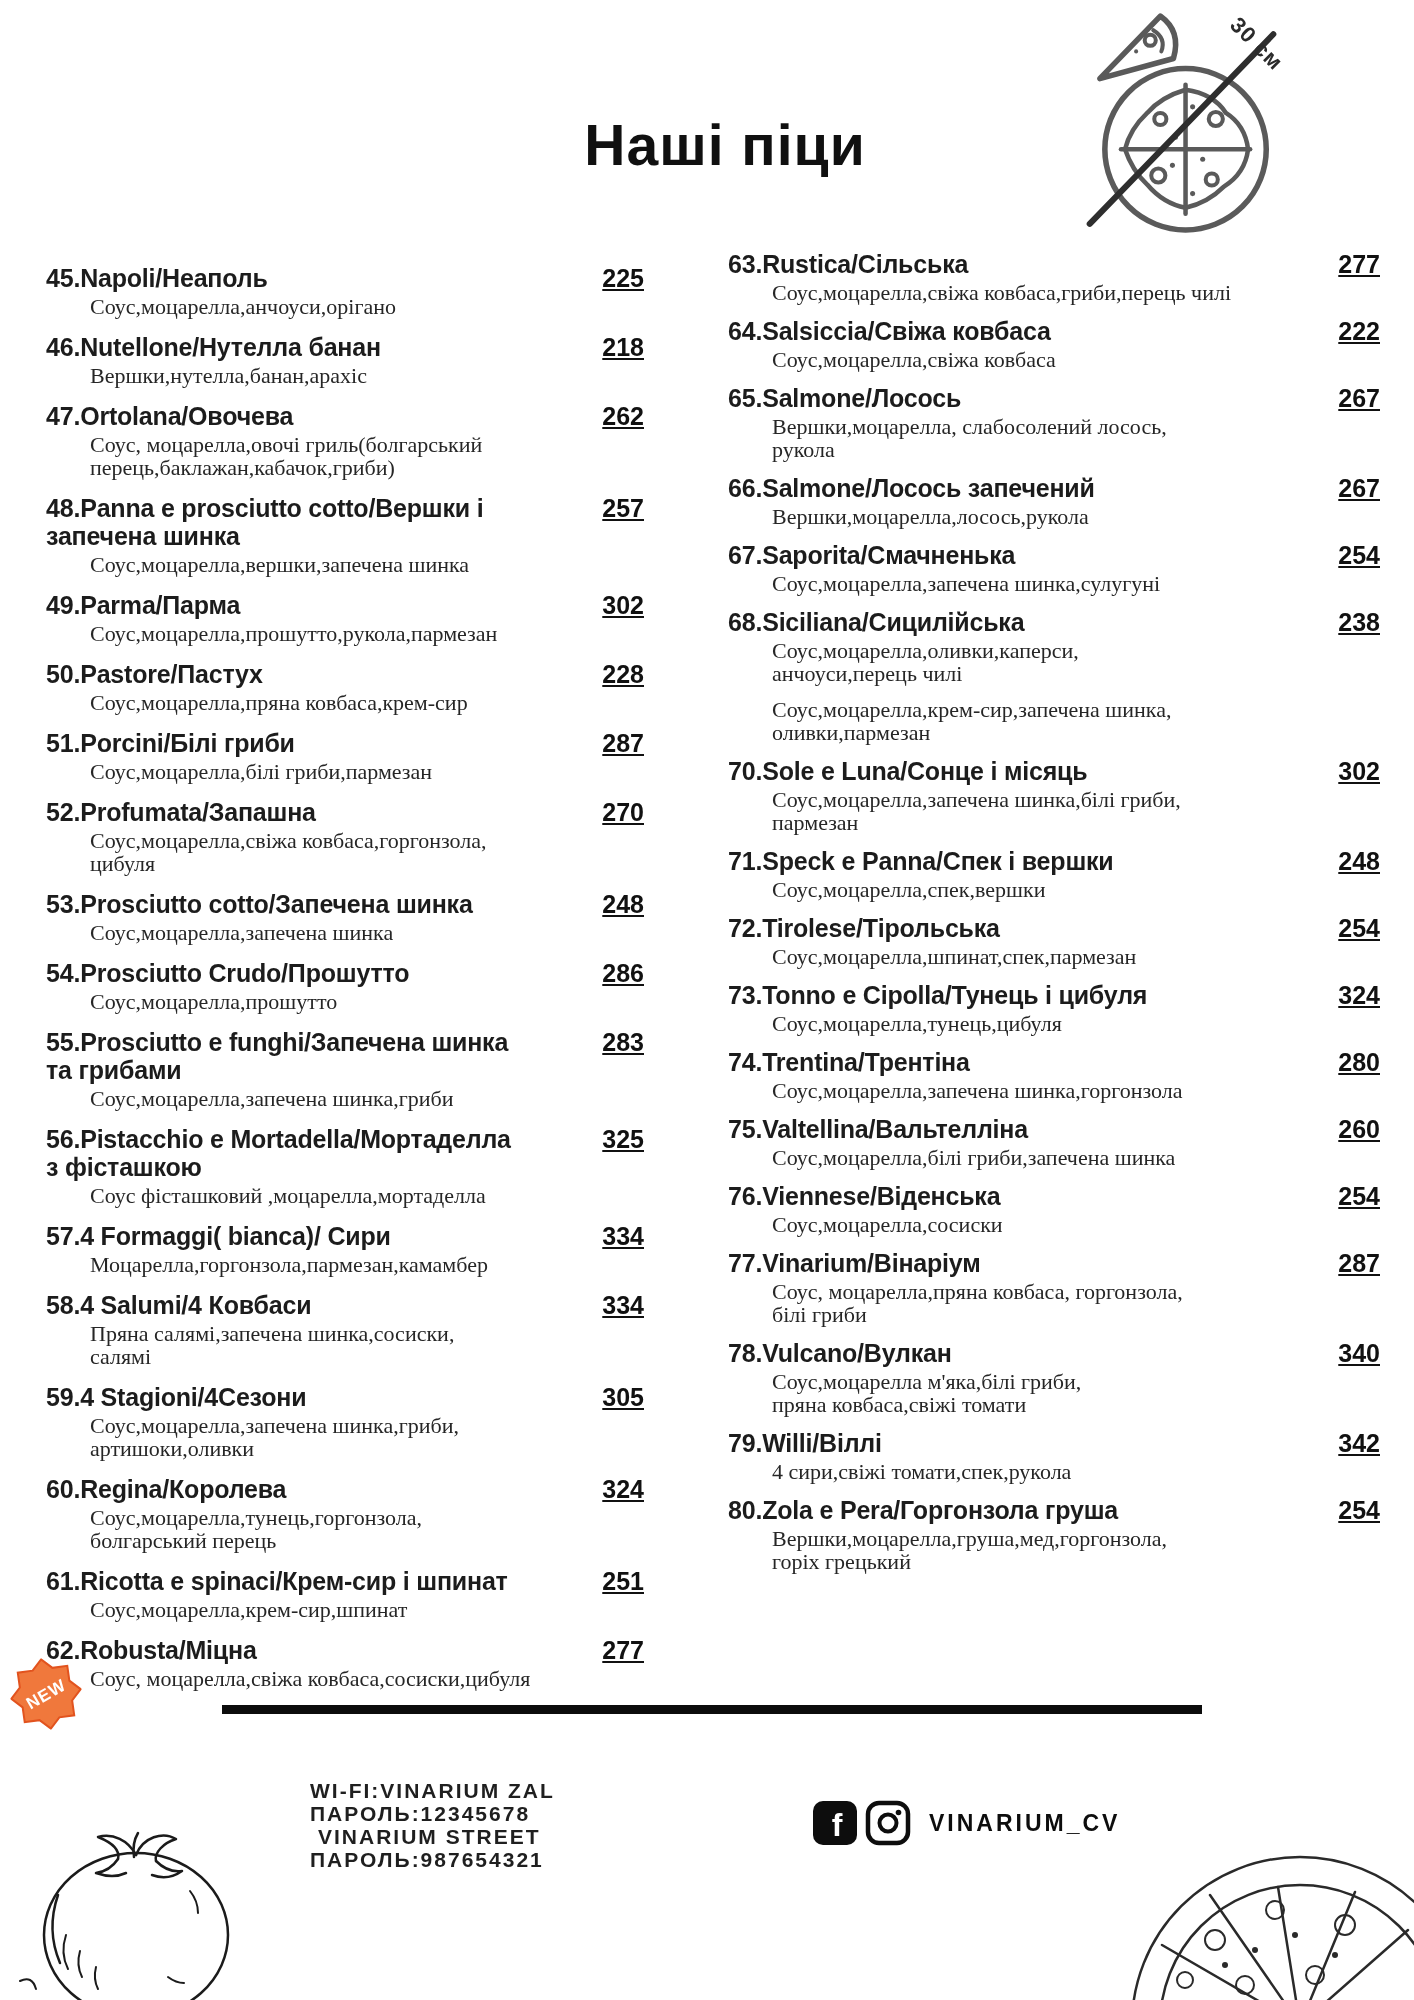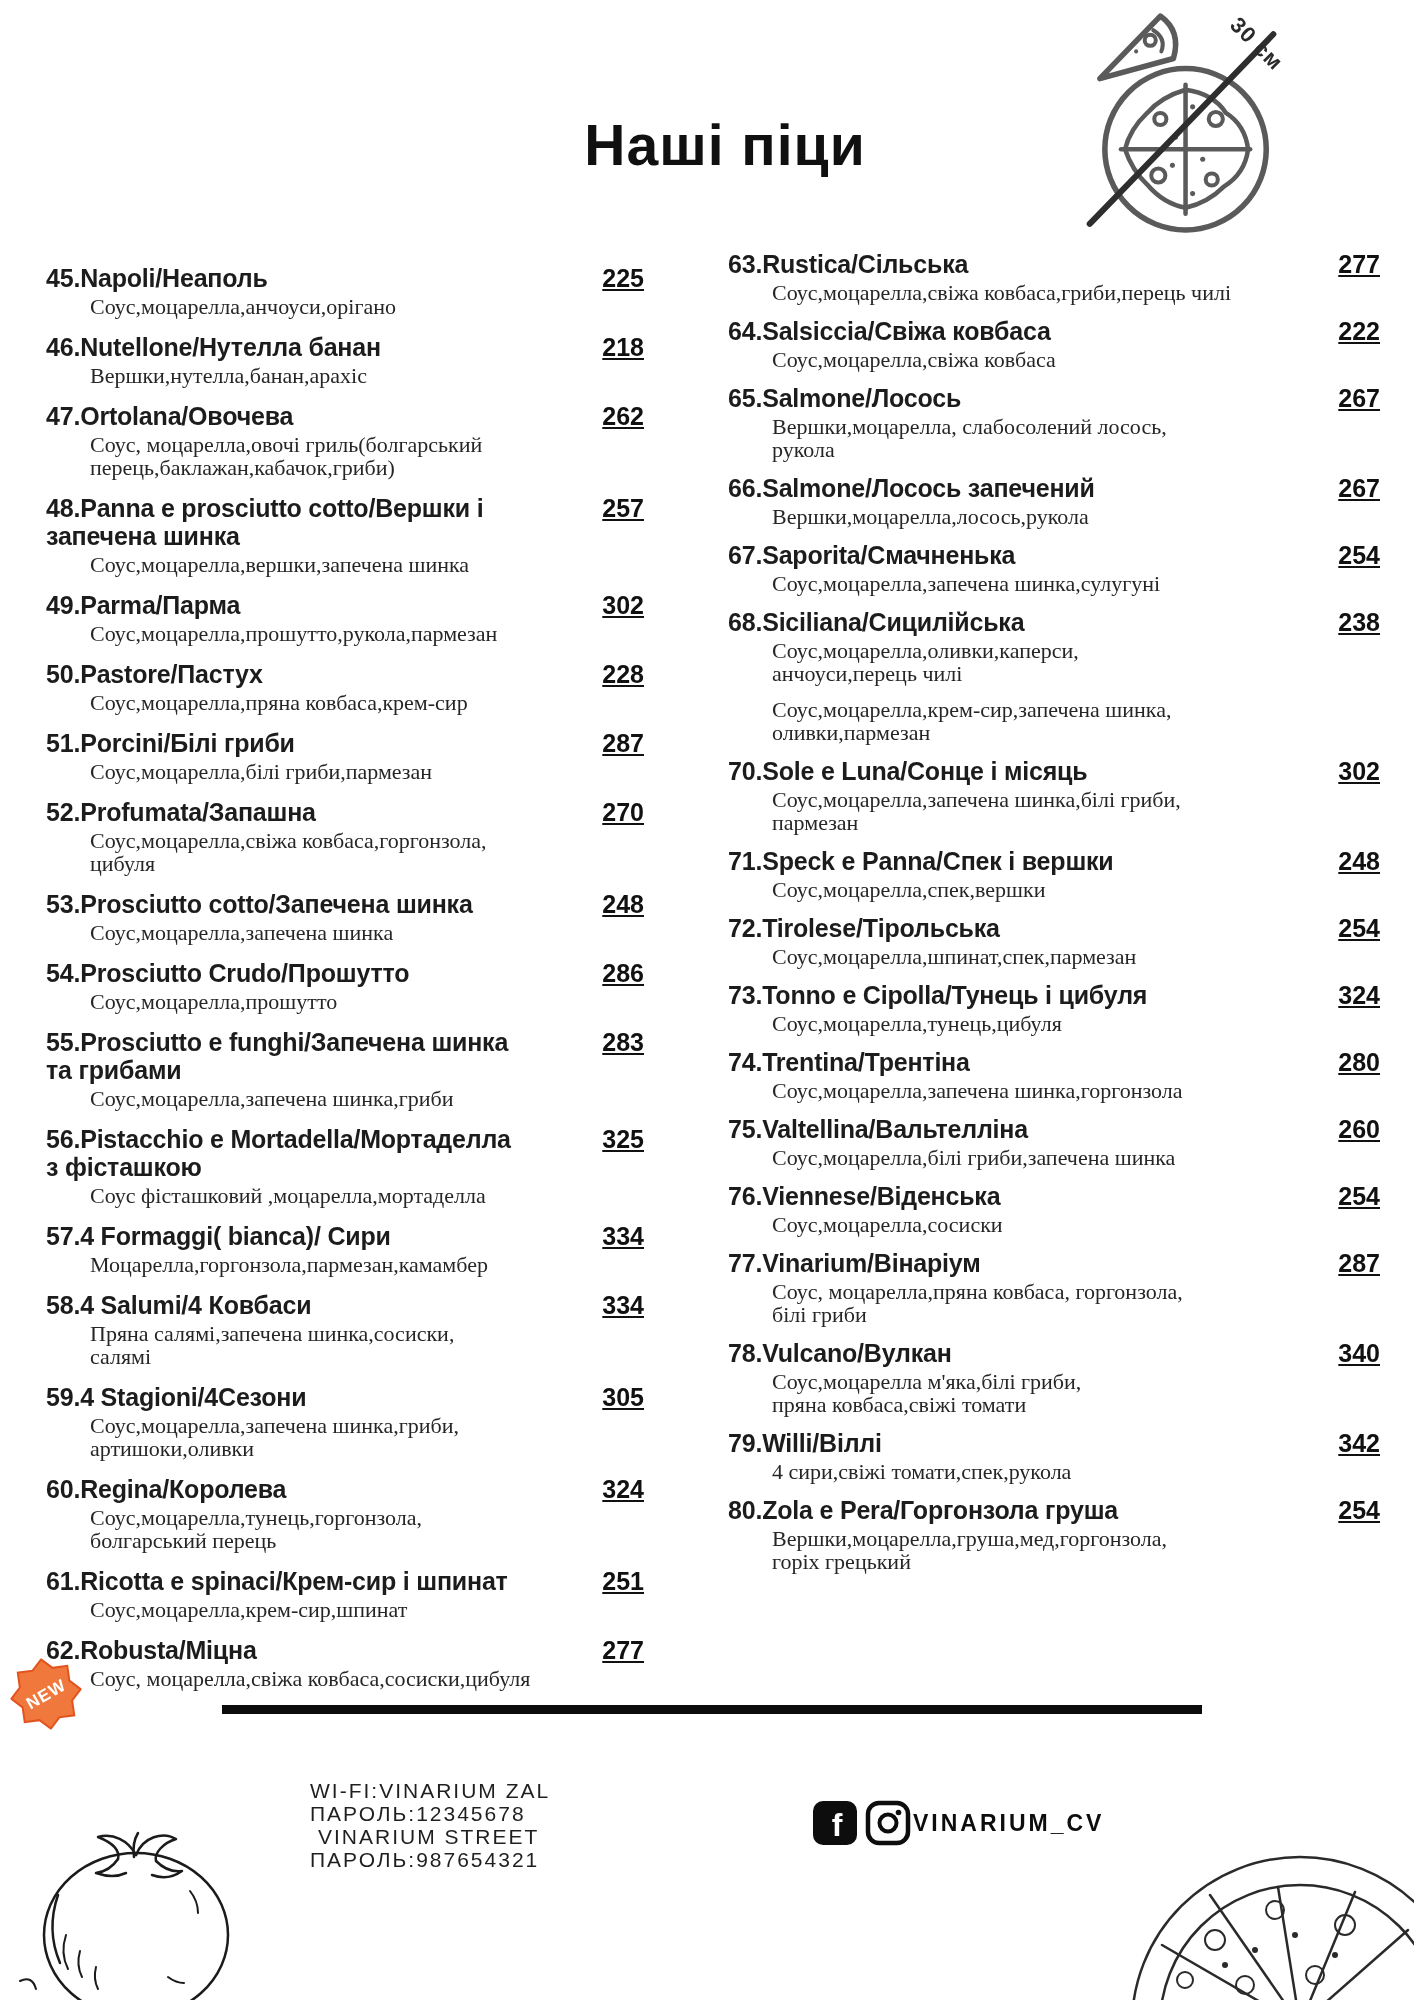--- a/index.html
+++ b/index.html
@@ -22,26 +22,26 @@
     white-space:pre-line;letter-spacing:-0.2px;}
   .item-price{width:72px;text-align:right;font-size:25px;line-height:28px;font-weight:700;color:#111;text-decoration:underline;}
   .item-desc{margin-left:44px;margin-top:3px;font-family:"Liberation Serif",serif;
     font-size:22px;line-height:23px;color:#262626;white-space:pre-line;}
   
   .divider{position:absolute;left:222px;top:1705px;width:980px;height:9px;background:#0c0c0c;}
   
   .new-badge{position:absolute;left:10px;top:1658px;width:72px;height:72px;transform:rotate(-8deg);}
   
   .wifi-block{position:absolute;left:310px;top:1779px;font-size:21px;line-height:23px;
-    font-weight:400;letter-spacing:2px;color:#1f1f1f;}
+    font-weight:700;letter-spacing:2px;color:#1f1f1f;}
   .wifi-line3{padding-left:8px;}
   .social{position:absolute;left:812px;top:1800px;display:flex;align-items:center;}
   .social svg{display:block;}
   .social-gap{width:7px;}
-  .social-handle{margin-left:2px;font-size:23px;font-weight:700;letter-spacing:3px;color:#0d0d0d;}
+  .social-handle{margin-left:18px;font-size:23px;font-weight:700;letter-spacing:3px;color:#0d0d0d;}
   .tomato-sketch{position:absolute;left:18px;top:1785px;width:240px;height:215px;}
   .pizza-sketch{position:absolute;left:1050px;top:1790px;width:364px;height:210px;}
 </style>
 </head>
 <body>
 
 <div class="page">
 
   <div class="page-title">Наші піци</div>
 

